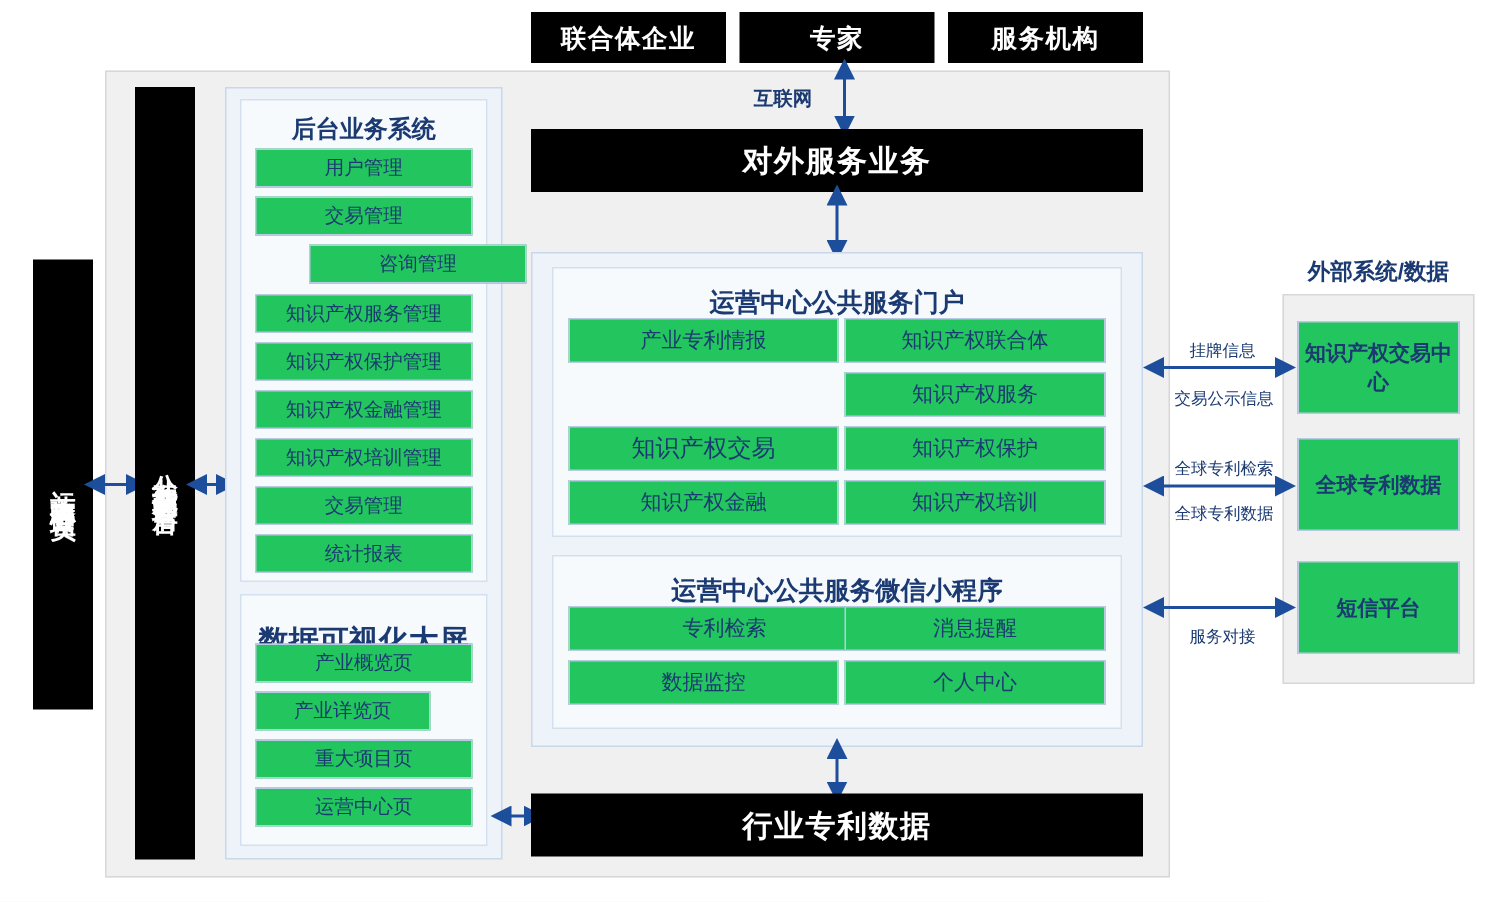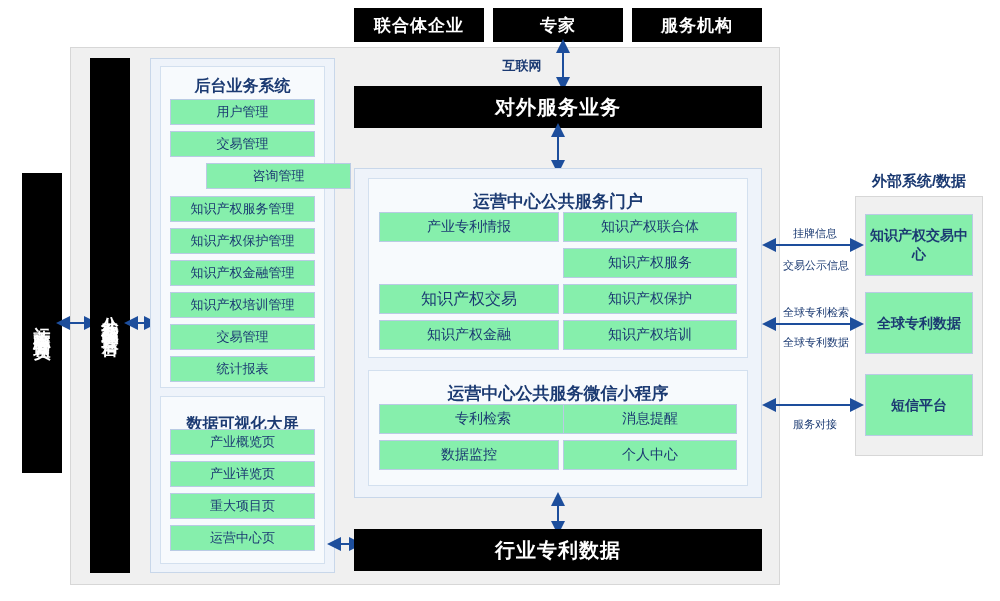--- a/index.html
+++ b/index.html
@@ -24,21 +24,21 @@
     background: #000000;
     color: #ffffff;
     display: flex;
     align-items: center;
     justify-content: center;
     font-weight: bold;
     text-align: center;
     letter-spacing: 1px;
   }
   .white-box {
-    background: #86efac;
+    background: #22c55e;
     border: 1px solid #b9cbe4;
     display: flex;
     align-items: center;
     justify-content: center;
     text-align: center;
     color: #1b3a72;
   }
   .grey-panel {
     background: #f0f0f0;
     border: 1px solid #d7d7d7;
@@ -130,24 +130,24 @@
   <div class="abs white-box" style="left:170px; top:131px; width:145px; height:26px; font-size:13px;">交易管理</div>
   <div class="abs white-box" style="left:170px; top:163px; width:145px; height:26px; font-size:13px;margin-left:36px;">咨询管理</div>
   <div class="abs white-box" style="left:170px; top:196px; width:145px; height:26px; font-size:13px;">知识产权服务管理</div>
   <div class="abs white-box" style="left:170px; top:228px; width:145px; height:26px; font-size:13px;">知识产权保护管理</div>
   <div class="abs white-box" style="left:170px; top:260px; width:145px; height:26px; font-size:13px;">知识产权金融管理</div>
   <div class="abs white-box" style="left:170px; top:292px; width:145px; height:26px; font-size:13px;">知识产权培训管理</div>
   <div class="abs white-box" style="left:170px; top:324px; width:145px; height:26px; font-size:13px;">交易管理</div>
   <div class="abs white-box" style="left:170px; top:356px; width:145px; height:26px; font-size:13px;">统计报表</div>
 
   <div class="abs lighter-panel" style="left:160px; top:396px; width:165px; height:168px;">
-    <div class="panel-title" style="margin-top:17px; font-size:16px;">数据可视化大屏</div>
+    <div class="panel-title" style="margin-top:17px; font-size:20px;">数据可视化大屏</div>
   </div>
   <div class="abs white-box" style="left:170px; top:429px; width:145px; height:26px; font-size:13px;">产业概览页</div>
-  <div class="abs white-box" style="left:170px; top:461px; width:145px; height:26px; font-size:13px;">产业详览页</div>
+  <div class="abs white-box" style="left:170px; top:461px; width:117px; height:26px; font-size:13px;">产业详览页</div>
   <div class="abs white-box" style="left:170px; top:493px; width:145px; height:26px; font-size:13px;">重大项目页</div>
   <div class="abs white-box" style="left:170px; top:525px; width:145px; height:26px; font-size:13px;">运营中心页</div>
 
   <svg class="arrow-svg" style="left:333px; top:533px; width:24px; height:22px;" viewBox="0 0 24 22">
     <line x1="7" y1="11" x2="1" y2="11" stroke="#1d4e9c" stroke-width="2" marker-end="url(#ah)"></line>
     <line x1="17" y1="11" x2="23" y2="11" stroke="#1d4e9c" stroke-width="2" marker-end="url(#ah)"></line>
     <line x1="3" y1="11" x2="21" y2="11" stroke="#1d4e9c" stroke-width="2"></line>
   </svg>
 
   <div class="abs light-panel" style="left:354px; top:168px; width:408px; height:330px;"></div>

